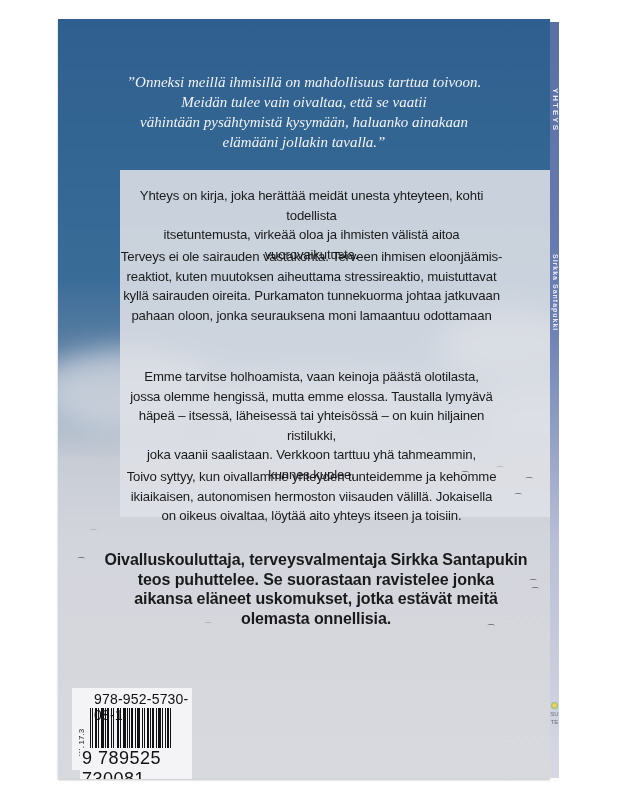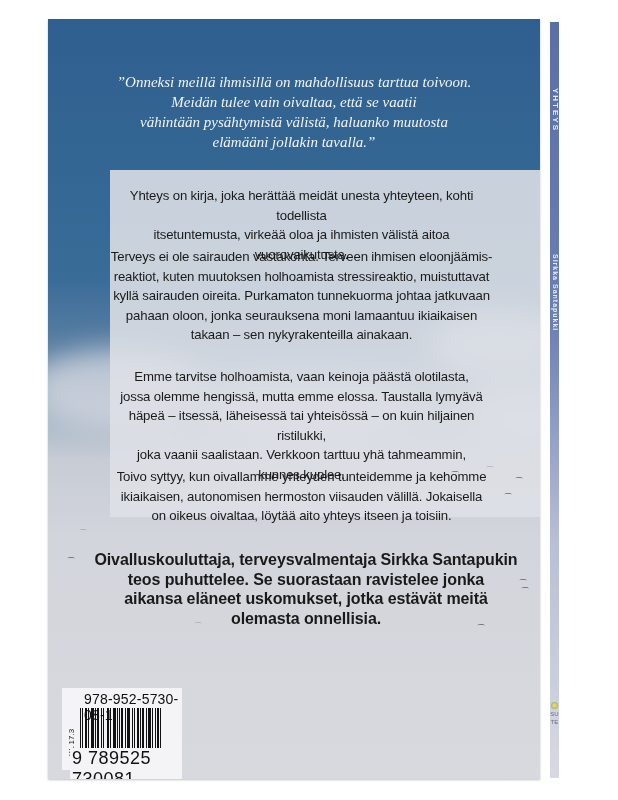--- a/index.html
+++ b/index.html
@@ -1,21 +1,21 @@
 <!DOCTYPE html>
 <html><head>
 <meta charset="utf-8">
 <style>
   html, body { margin: 0; padding: 0; }
   body {
     width: 618px; height: 800px; background: #ffffff; position: relative; overflow: hidden;
     font-family: "Liberation Sans", sans-serif;
   }
   .cover {
-    position: absolute; left: 48px; top: 19px; width: 492px; height: 760px;
+    position: absolute; left: 58px; top: 19px; width: 492px; height: 760px;
     background: linear-gradient(180deg,
       #2f5f8f 0px, #336592 120px, #3a6c98 260px,
       #5b7fa3 330px, #9fb1c4 390px, #c7ccd5 440px,
       #d3d5dc 520px, #d8d9de 760px);
     overflow: hidden;
     box-shadow: 0 1px 2px rgba(0,0,0,0.25);
   }
   .cloud { position: absolute; border-radius: 50%; background: rgba(215,218,226,0.75); filter: blur(14px); }
   .spine {
     position: absolute; left: 550px; top: 22px; width: 9px; height: 756px;
@@ -70,35 +70,34 @@
 
 <div class="cover">
   <div class="cloud" style="left:-20px;top:330px;width:180px;height:80px;"></div>
   <div class="cloud" style="left:380px;top:290px;width:140px;height:70px;"></div>
   <div class="cloud" style="left:420px;top:360px;width:120px;height:70px;"></div>
   <div class="cloud" style="left:150px;top:360px;width:220px;height:60px;"></div>
 
   <div class="quote">
     <div>”Onneksi meillä ihmisillä on mahdollisuus tarttua toivoon.</div>
     <div>Meidän tulee vain oivaltaa, että se vaatii</div>
-    <div>vähintään pysähtymistä välistä, haluanko muutosta</div>
+    <div>vähintään pysähtymistä kysymään, haluanko ainakaan</div>
     <div>elämääni jollakin tavalla.”</div>
   </div>
 
   <div class="textbox">
     <div class="para" style="top:16px;">
       <div>Yhteys on kirja, joka herättää meidät unesta yhteyteen, kohti todellista</div>
       <div>itsetuntemusta, virkeää oloa ja ihmisten välistä aitoa vuorovaikutusta.</div>
     </div>
     <div class="para" style="top:77px;">
       <div>Terveys ei ole sairauden vastakohta. Terveen ihmisen eloonjäämis-</div>
-      <div>reaktiot, kuten muutoksen holhoamista stressireaktio, muistuttavat</div>
+      <div>reaktiot, kuten muutoksen aiheuttama stressireaktio, muistuttavat</div>
       <div>kyllä sairauden oireita. Purkamaton tunnekuorma johtaa jatkuvaan</div>
-      <div>pahaan oloon, jonka seurauksena moni lamaantuu ikiaikaisen</div>
-      <div>takaan – sen nykyrakenteilla ainakaan.</div>
+      <div>pahaan oloon, jonka seurauksena moni lamaantuu odottamaan</div>
     </div>
     <div class="para" style="top:297px;">
       <div>Toivo syttyy, kun oivallamme yhteyden tunteidemme ja kehomme</div>
       <div>ikiaikaisen, autonomisen hermoston viisauden välillä. Jokaisella</div>
       <div>on oikeus oivaltaa, löytää aito yhteys itseen ja toisiin.</div>
     </div>
     <div class="para" style="top:197px;">
       <div>Emme tarvitse holhoamista, vaan keinoja päästä olotilasta,</div>
       <div>jossa olemme hengissä, mutta emme elossa. Taustalla lymyävä</div>
       <div>häpeä – itsessä, läheisessä tai yhteisössä – on kuin hiljainen ristilukki,</div>

